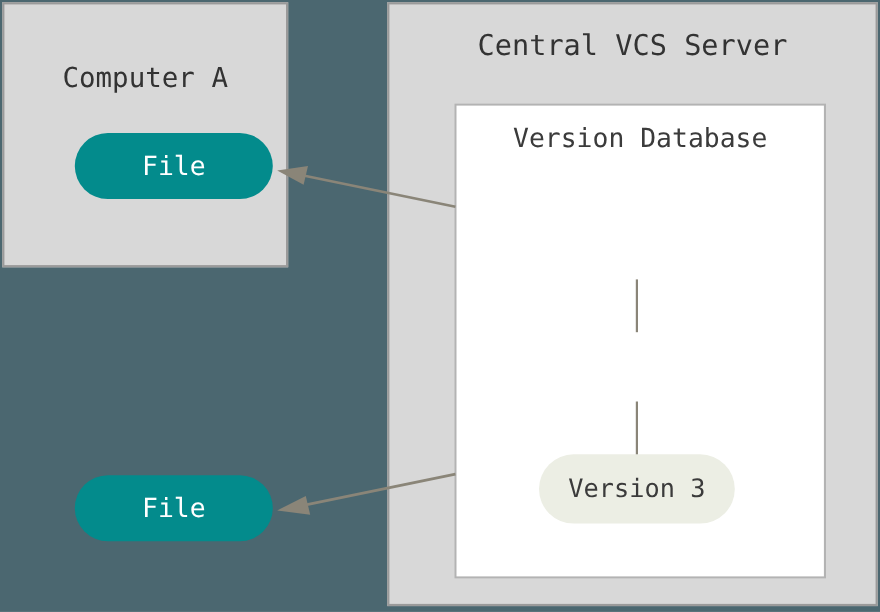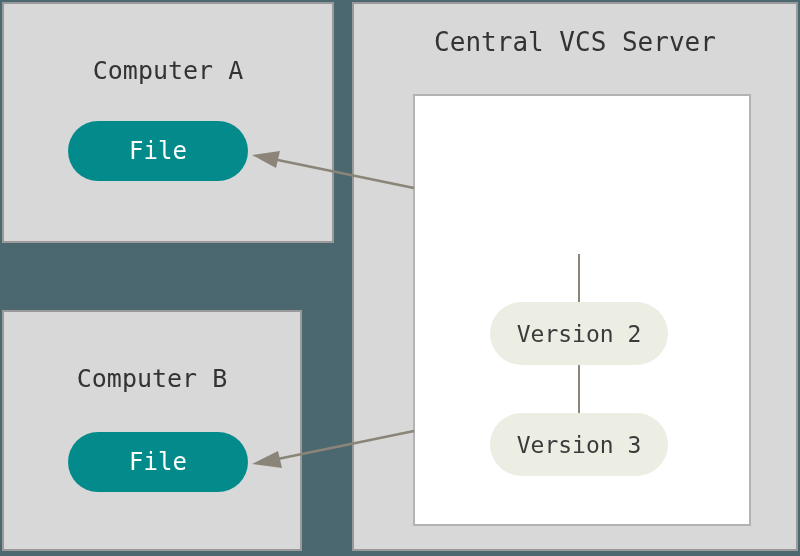--- a/index.html
+++ b/index.html
@@ -17,21 +17,21 @@
   }
   .panel {
     position: absolute;
     background: #d8d8d8;
     border: 2px solid #9a9a9a;
     box-sizing: border-box;
   }
   #computer-a {
     left: 2px;
     top: 2px;
-    width: 332px;
+    width: 260px;
     height: 241px;
     text-decoration: underline;
   }
   #computer-b {
     left: 2px;
     top: 310px;
     width: 300px;
     height: 241px;
   }
   #server-panel {
@@ -130,35 +130,30 @@
 
 <div id="canvas">
 
   <div class="panel" id="computer-a">
     <div class="panel-title">Computer A</div>
   </div>
   <div class="file-pill" id="file-a">
     <span>File</span>
   </div>
 
-  <div class="panel" id="computer-b">
-    <div class="panel-title">Computer B</div>
-  </div>
   <div class="file-pill" id="file-b">
     <span>File</span>
   </div>
 
   <div class="panel" id="server-panel"></div>
   <div id="server-title">Central VCS Server</div>
 
   <div id="version-db"></div>
+  <div id="db-title">Version Database</div>
 
-  <div class="version-pill" id="version-2">
-    <span>Version 2</span>
-  </div>
   <div class="version-pill" id="version-1">
     <span>Version 3</span>
   </div>
 
   <svg id="edges" viewBox="0 0 800 556">
 
     <line x1="414" y1="188" x2="268" y2="158" stroke="#8a8578" stroke-width="2.4"></line>
     <polygon points="252,155 280,151 276,168" fill="#8a8578"></polygon>
 
     <line x1="414" y1="431" x2="268" y2="461" stroke="#8a8578" stroke-width="2.4"></line>

